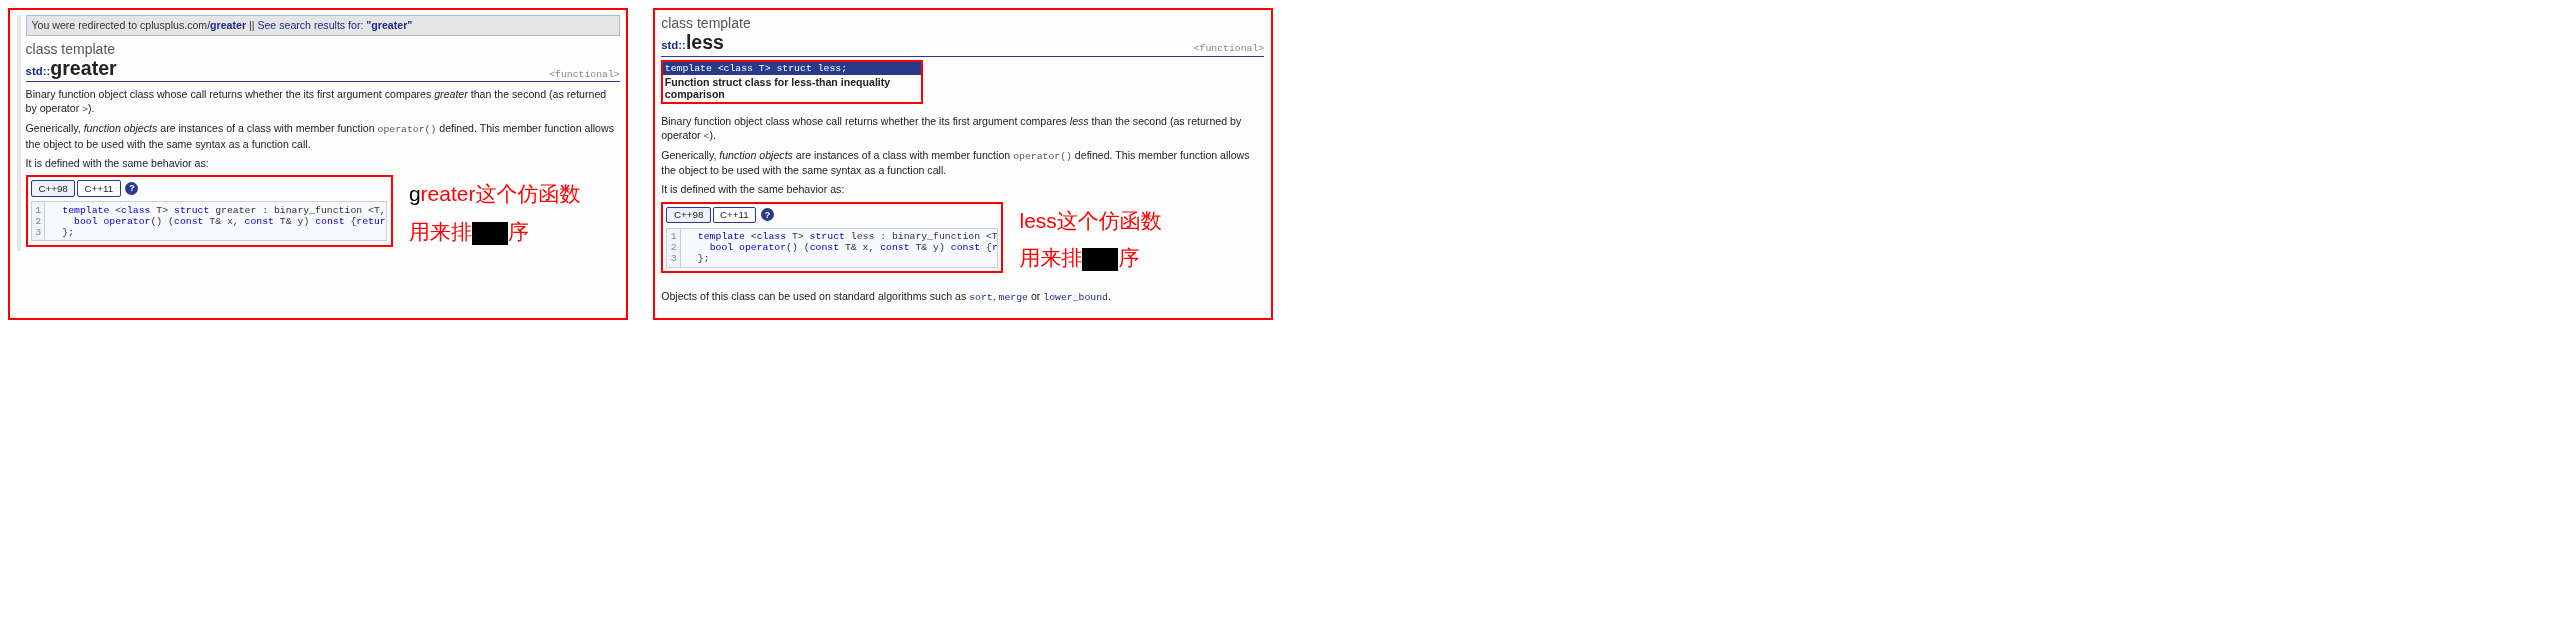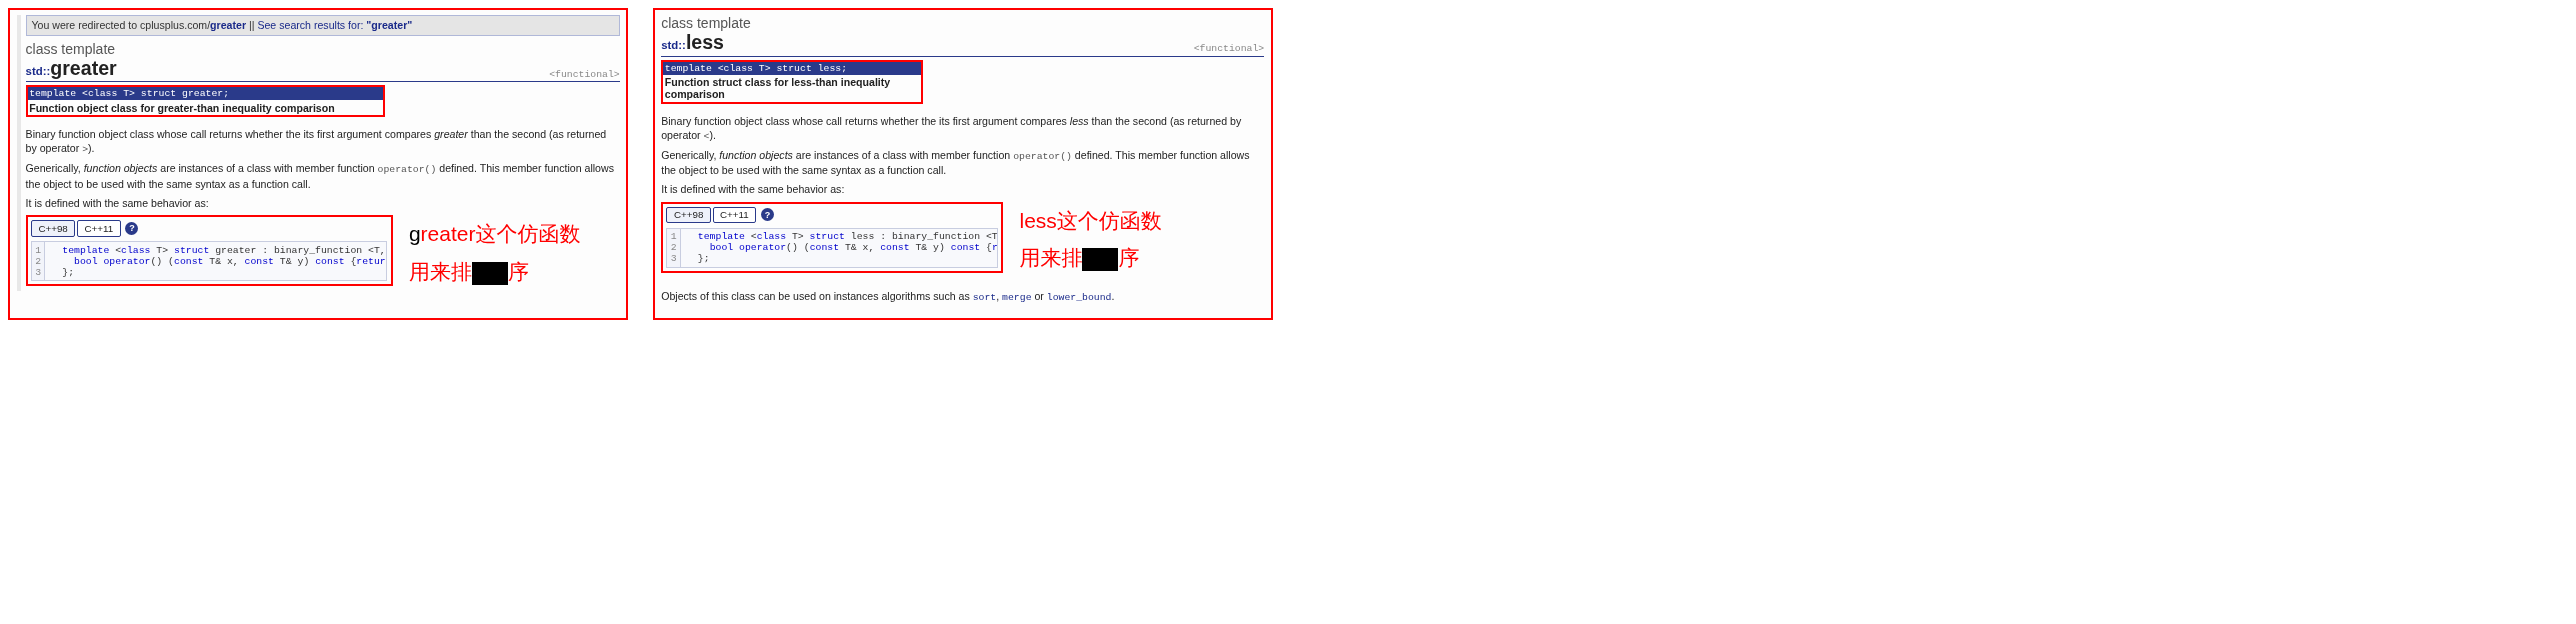--- a/index.html
+++ b/index.html
@@ -185,24 +185,20 @@
   </div>
 
   <div class="kind">class template</div>
   <div class="title-row">
     <div>
       <span class="ns">std::</span><span class="name">greater</span>
     </div>
     <div class="header">&lt;functional&gt;</div>
   </div>
 
-  <div class="decl-box">
-    <span class="decl-highlight">template &lt;class T&gt; struct greater;</span>
-    <div class="decl-desc">Function object class for greater-than inequality comparison</div>
-  </div>
 
   <div class="para">
     <span>Binary function object class whose call returns whether the its first argument compares </span><em>greater</em><span> than the second (as returned by operator </span><span class="mono">&gt;</span><span>).</span>
   </div>
 
   <div class="para">
     <span>Generically, </span><em>function objects</em><span> are instances of a class with member function </span><span class="mono">operator()</span><span> defined. This member function allows the object to be used with the same syntax as a function call.</span>
   </div>
 
   <div class="para">It is defined with the same behavior as:</div>
@@ -273,16 +269,16 @@
       </div>
     </div>
 
     <div class="annot-block">
       <div>less这个仿函数</div>
       <div><span>用来排</span><span class="blackbox"></span><span>序</span></div>
     </div>
   </div>
 
   <div class="para objects-para">
-    <span>Objects of this class can be used on instances algorithms such as </span><span class="code-link">sort</span><span>, </span><span class="code-link">merge</span><span> or </span><span class="code-link">lower_bound</span><span>.</span>
+    <span>Objects of this class can be used on standard algorithms such as </span><span class="code-link">sort</span><span>, </span><span class="code-link">merge</span><span> or </span><span class="code-link">lower_bound</span><span>.</span>
   </div>
 </div>
 
 
 </body></html>

